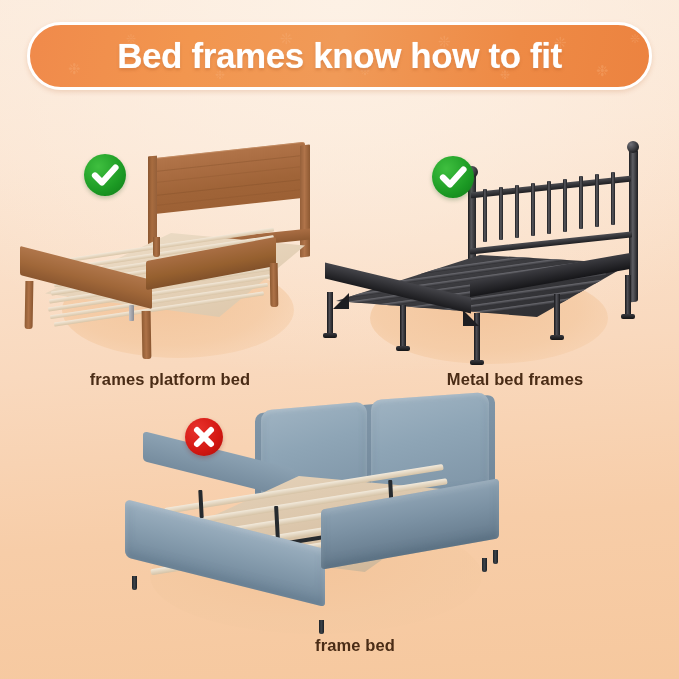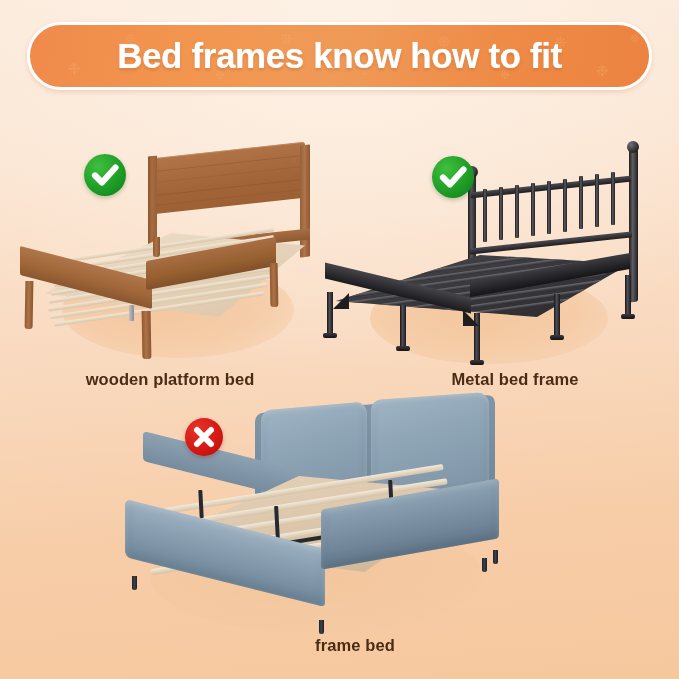--- a/index.html
+++ b/index.html
@@ -291,21 +291,21 @@
 
     <div style="position:absolute; left:117px; top:160px; width:5px; height:16px; background:linear-gradient(90deg,#BFBFC4,#8C8C92); border-radius:1px;"></div>
   </div>
 
   <div class="badge badge-check" style="left:84px; top:154px;">
     <svg viewBox="0 0 42 42">
       <path d="M11 21.5 L18 28.5 L31.5 13.5" fill="none" stroke="#FFFFFF" stroke-width="6.2" stroke-linecap="round" stroke-linejoin="round"></path>
     </svg>
   </div>
 
-  <div class="caption" style="left:50px; top:370px; width:240px;">wooden platform bed</div>
+  <div class="caption" style="left:50px; top:370px; width:240px;">frames platform bed</div>
 
   <div class="bed-metal">
 
     <div class="m-post-l"></div>
     <div class="m-post-r"></div>
     <div class="m-finial" style="left:144px; top:16px;"></div>
     <div class="m-finial" style="left:305px; top:-9px;"></div>
 
     <div class="m-rail" style="left:149px; top:34px; width:160px;"></div>
     <div class="m-rail" style="left:148px; top:90px; width:162px;"></div>
@@ -352,21 +352,21 @@
     <div class="m-gusset" style="left:11px;  top:143px; border-width:0 0 16px 16px; border-color:transparent transparent #1E1E21 transparent;"></div>
     <div class="m-gusset" style="left:141px; top:160px; border-width:16px 0 0 16px; border-color:transparent transparent transparent #1E1E21;"></div>
   </div>
 
   <div class="badge badge-check" style="left:432px; top:156px;">
     <svg viewBox="0 0 42 42">
       <path d="M11 21.5 L18 28.5 L31.5 13.5" fill="none" stroke="#FFFFFF" stroke-width="6.2" stroke-linecap="round" stroke-linejoin="round"></path>
     </svg>
   </div>
 
-  <div class="caption" style="left:400px; top:370px; width:230px;">Metal bed frame</div>
+  <div class="caption" style="left:400px; top:370px; width:230px;">Metal bed frames</div>
 
   <div class="bed-panel">
 
     <div class="p-hb-back"></div>
 
     <div class="p-cushion" style="left:136px; top:8px;  width:106px; height:94px; transform:skewY(-5deg);"></div>
     <div class="p-cushion" style="left:246px; top:-2px; width:118px; height:100px; transform:skewY(-4deg);"></div>
 
     <div class="p-rail-far"></div>
 

